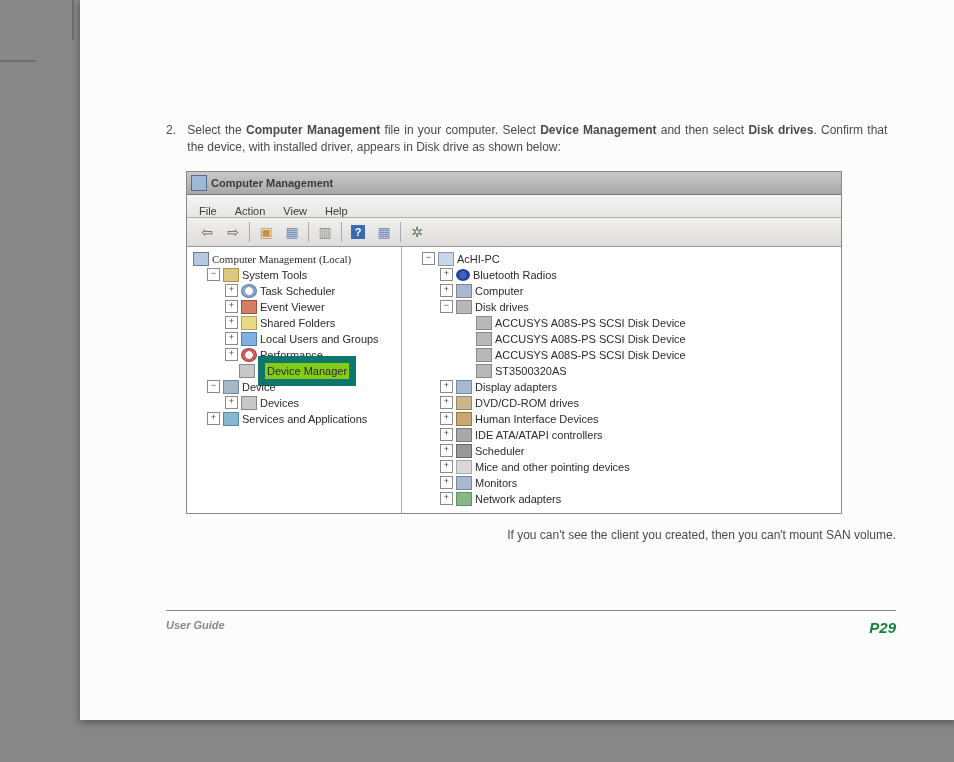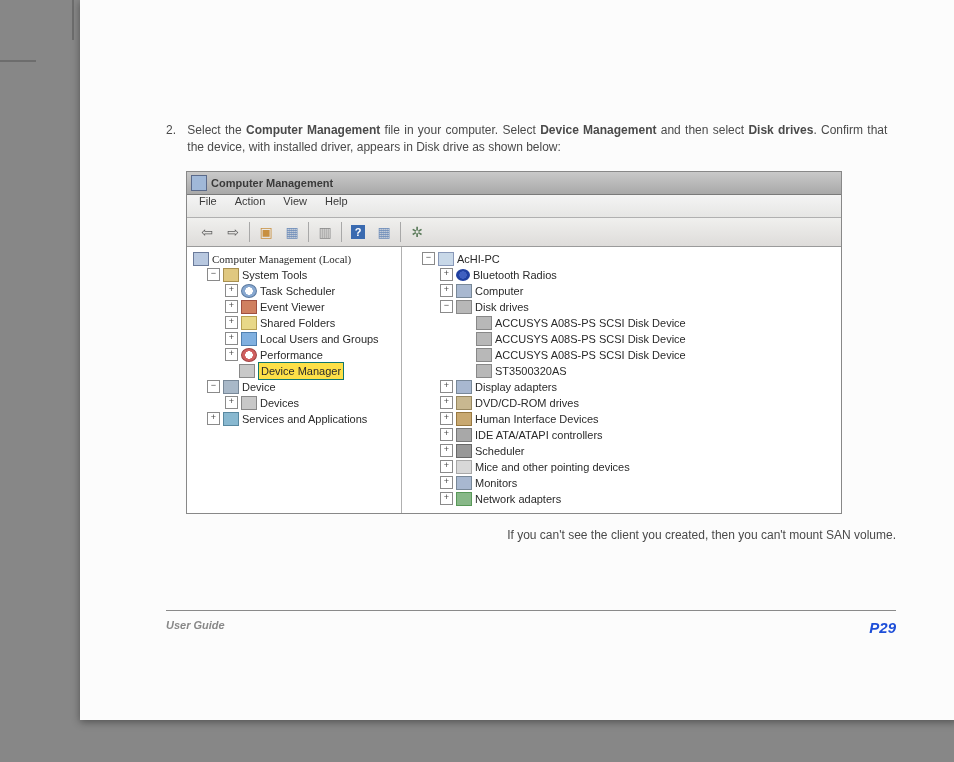--- a/index.html
+++ b/index.html
@@ -84,21 +84,21 @@
   }
   .titlebar .ttext {
     font-size: 11px;
     color: #3a3a3a;
     font-weight: bold;
   }
   .menubar {
     height: 22px;
     background: linear-gradient(#f4f4f4, #e6e6e4);
     display: flex;
-    align-items: flex-start;
+    align-items: flex-end;
     gap: 18px;
     padding-left: 12px;
     font-size: 11px;
     color: #3a3a3a;
     border-bottom: 1px solid #b0b0b0;
   }
   .toolbar {
     height: 28px;
     background: linear-gradient(#f0f0ee, #dedcda);
     display: flex;
@@ -183,22 +183,22 @@
   .ic-bt { background: radial-gradient(circle, #4060c0 40%, #2040a0 42%); border-radius: 50%; }
   .ic-monitor { background: #a8b8d0; border: 1px solid #788898; }
   .ic-drive { background: #b8b8b8; border: 1px solid #888; }
   .ic-dvd { background: #c8b890; border: 1px solid #988860; }
   .ic-hid { background: #c8a870; border: 1px solid #987840; }
   .ic-ide { background: #a8a8a8; border: 1px solid #787878; }
   .ic-kbd { background: #989898; border: 1px solid #686868; }
   .ic-mouse { background: #d8d8d8; border: 1px solid #a8a8a8; }
   .ic-net { background: #88b888; border: 1px solid #589858; }
   .selected {
-    background: #fde047;
-    border: 1px solid #0f766e;
+    background: #84cc16;
+    border: 7px solid #0f766e;
     padding: 0 2px;
   }
   .note {
     margin-top: 14px;
     margin-left: 20px;
     font-size: 12px;
     color: #4a4a4a;
     text-align: right;
   }
   .footer {
@@ -214,21 +214,21 @@
   .footer .fguide {
     font-size: 11px;
     font-style: italic;
     font-weight: bold;
     color: #888;
   }
   .footer .fpage {
     font-size: 15px;
     font-style: italic;
     font-weight: bold;
-    color: #1d4ed8;
+    color: #15803d;
   }
   .ind1 { padding-left: 4px; font-family: Liberation Serif, serif; }
   .ind2 { padding-left: 18px; }
   .ind3 { padding-left: 36px; }
   .ind5 { padding-left: 72px; }
 </style>
 </head>
 <body>
 
 <div class="crop-top"></div>

